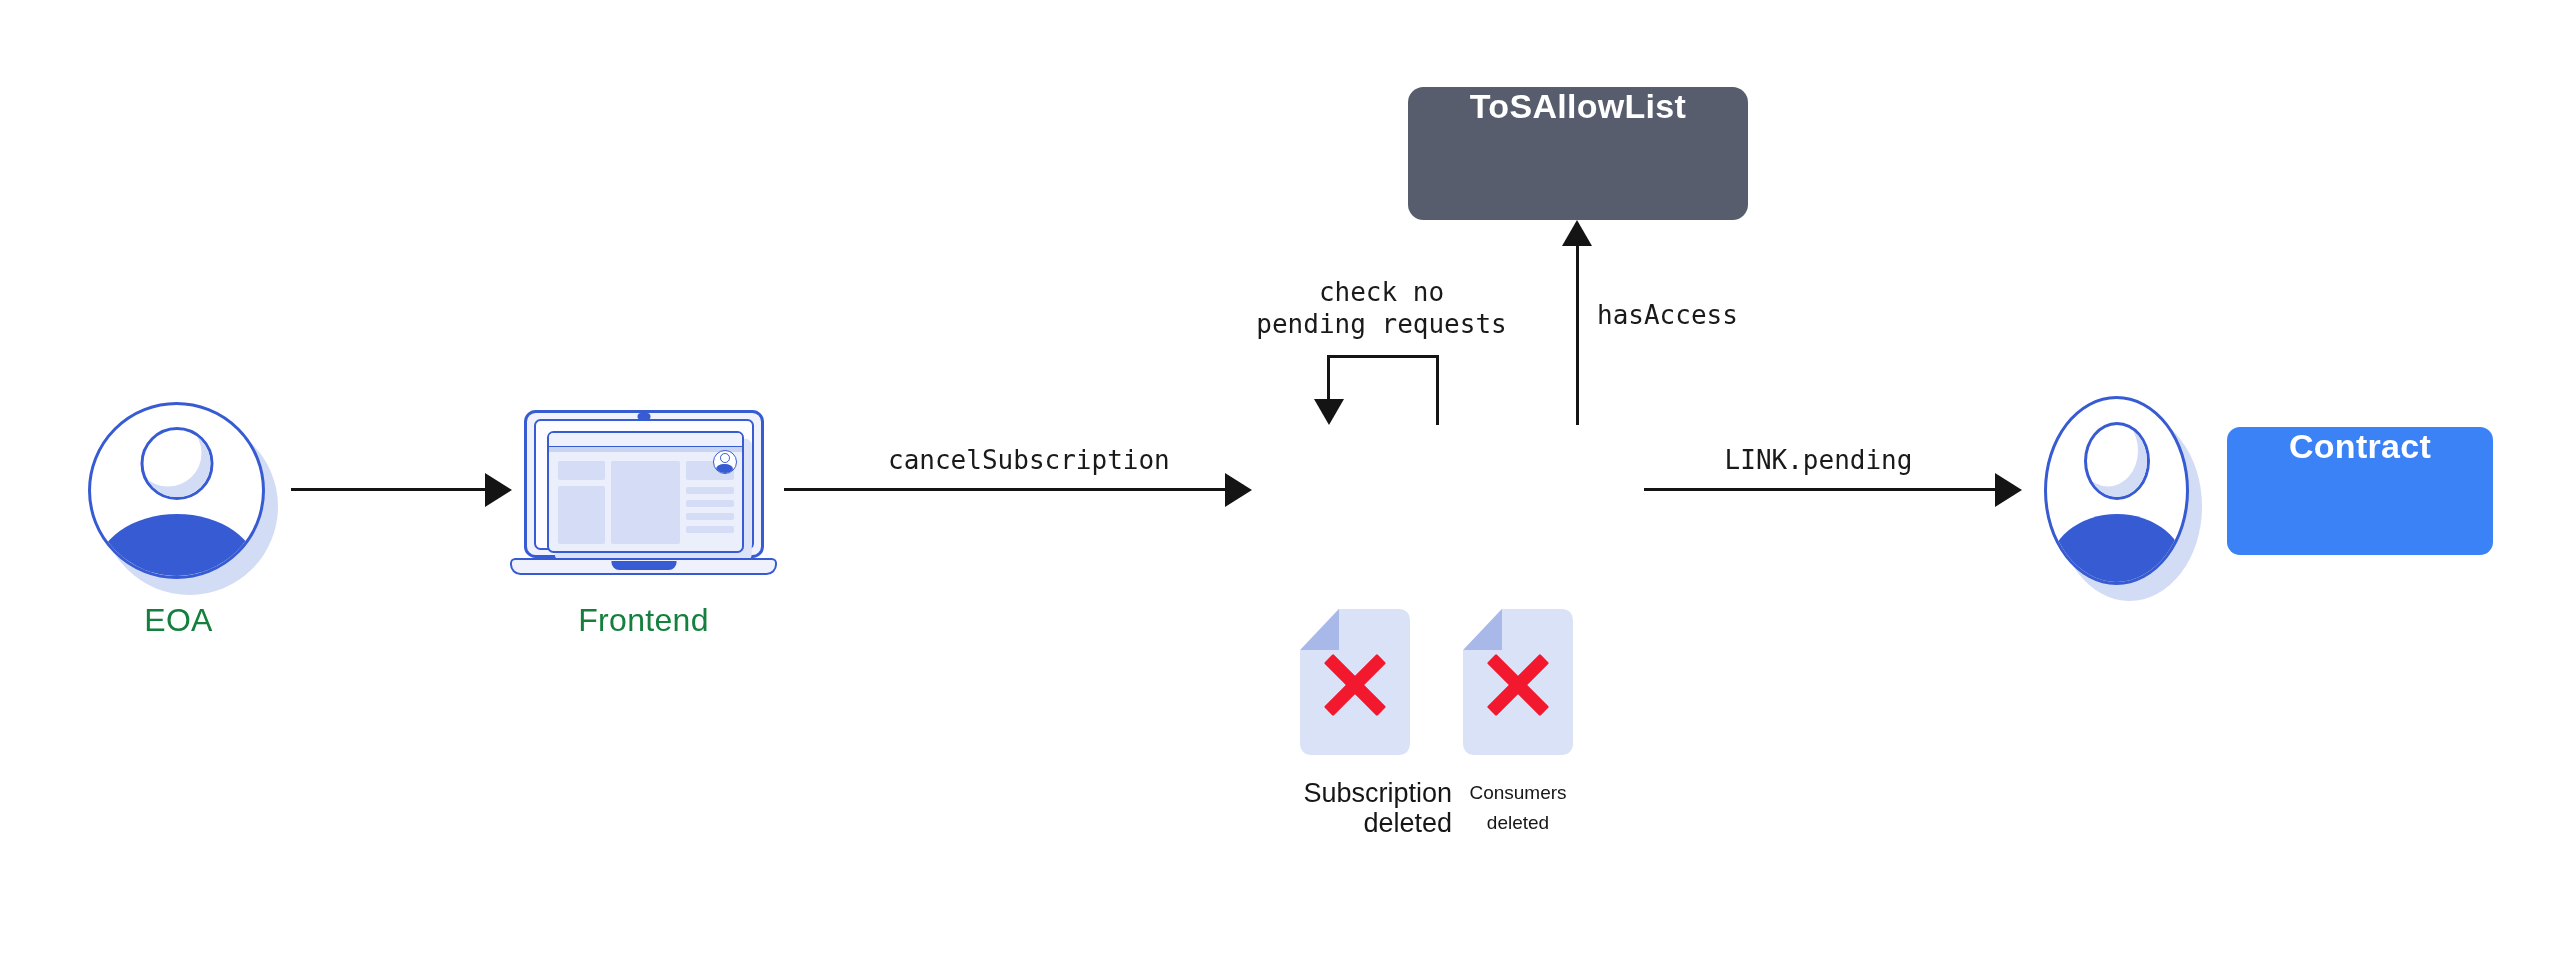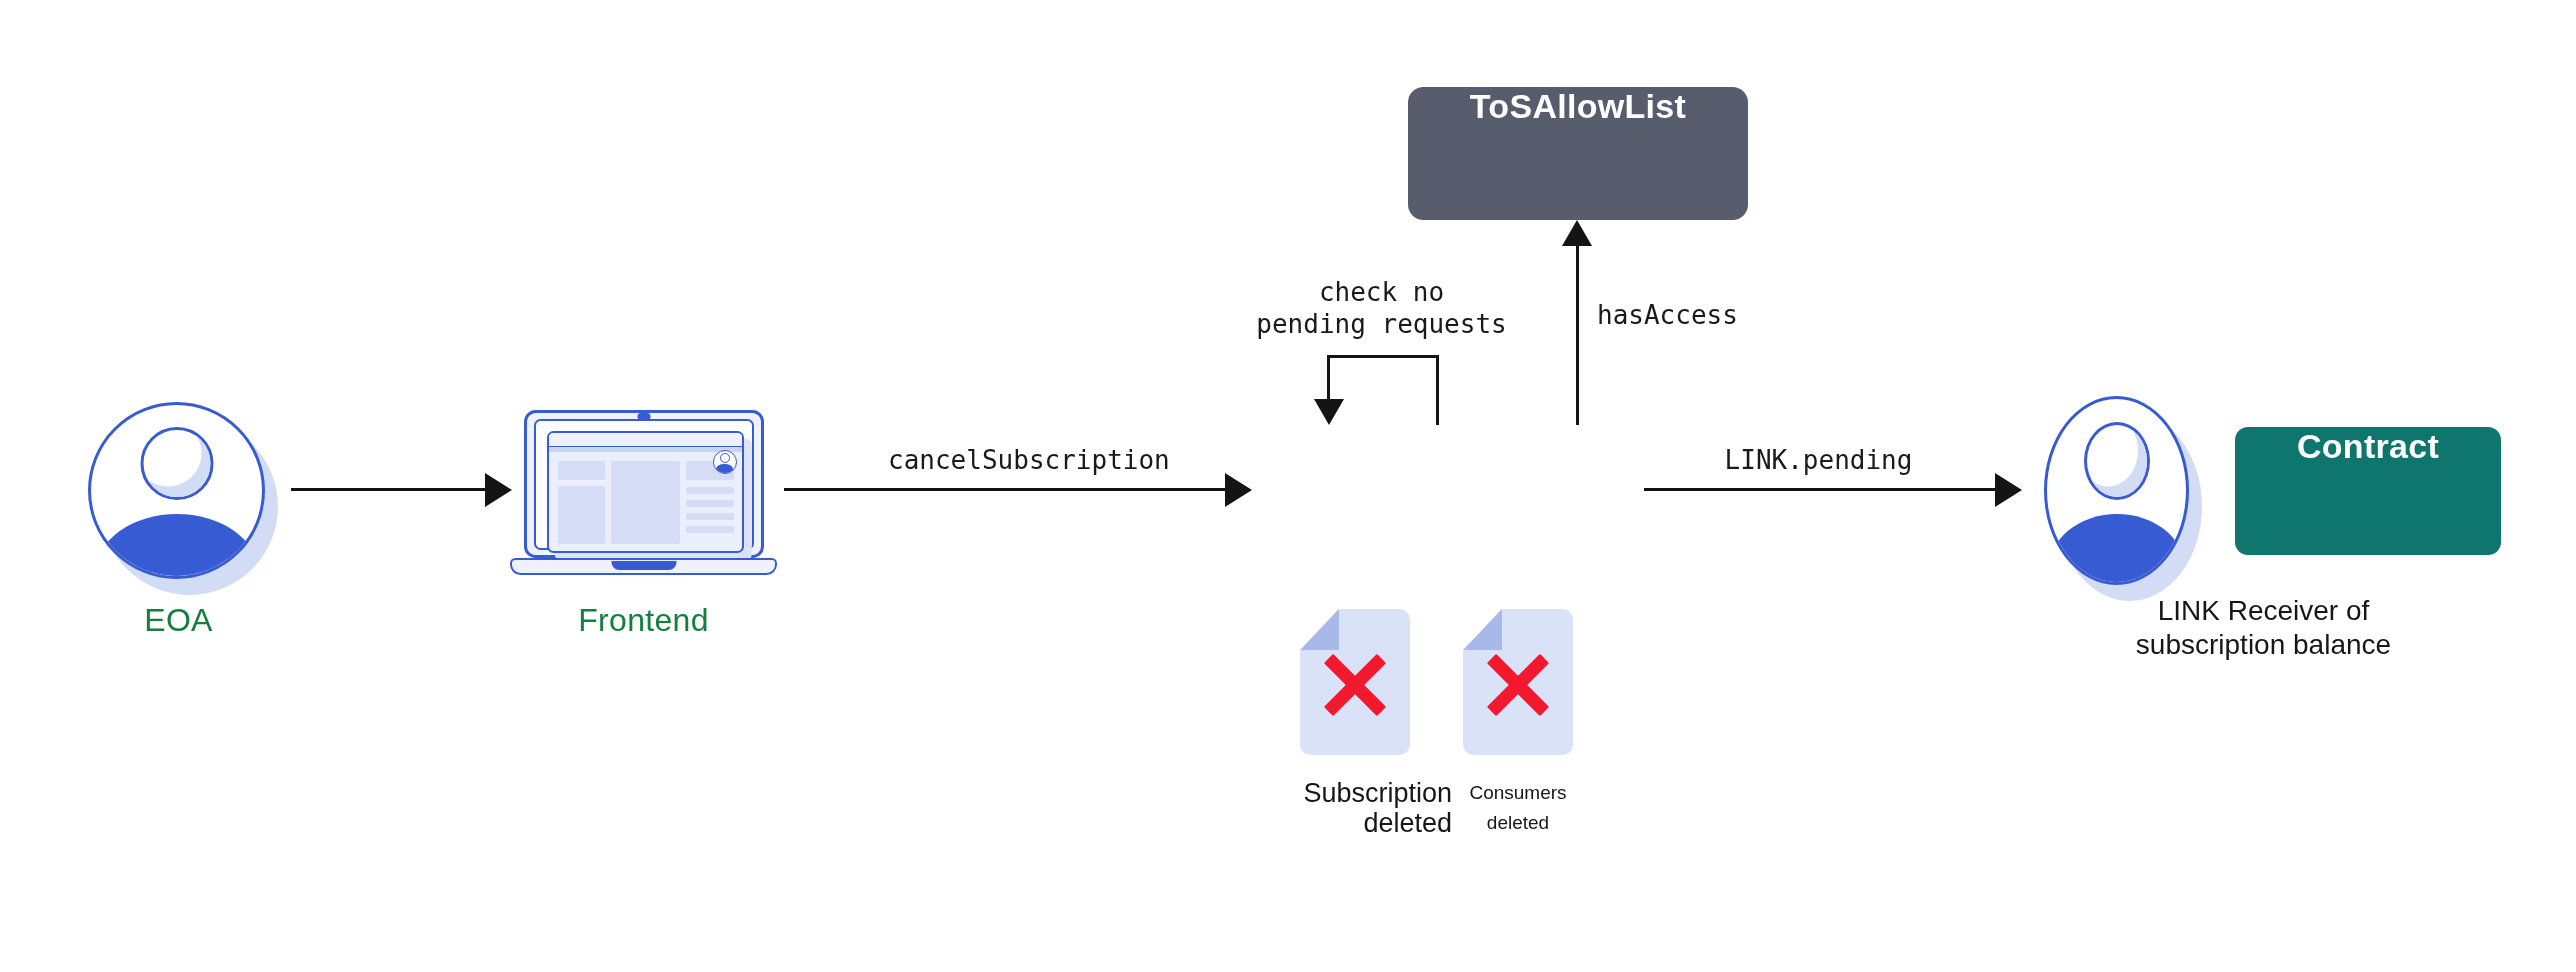--- a/index.html
+++ b/index.html
@@ -67,21 +67,21 @@
     border-radius: 15.5px;
     display: flex;
     align-items: flex-start;
     justify-content: center;
     color: #ffffff;
     font-size: 34px;
     font-weight: bold;
     letter-spacing: 0.3px;
   }
   .box.slate { background: #575d6c; }
-  .box.navy  { background: #0f766e; margin-left: 8px; }
+  .box.navy  { background: #3b82f6; }
 
   
   .avatar { position: absolute; }
   .avatar .av-shadow {
     position: absolute; left: 13px; top: 15.5px; right: -13px; bottom: -15.5px;
     background: #d3dcf5; border-radius: 50%;
   }
   .avatar .av-body {
     position: absolute; inset: 0;
     background: #ffffff; border: 3.9px solid #375bd2; border-radius: 50%;
@@ -240,24 +240,20 @@
   <div class="avatar" style="left:2044px; top:396px; width:145px; height:189px;">
     <div class="av-shadow"></div>
     <div class="av-body">
       <div class="av-head" style="width:60px; height:72px; top:23px;"></div>
       <div class="av-shoulders" style="width:136px; height:110px; top:115px;"></div>
     </div>
   </div>
   <div class="box navy" style="left:2227px; top:427px; width:266px; height:128px; border-radius:13px;">
     <span>Contract</span>
   </div>
-  <div class="caption" style="left:2102px; top:594px; width:323px;">
-    <span>LINK Receiver of</span>
-    <span>subscription balance</span>
-  </div>
 
   <div class="doc" style="left:1300px; top:609px;">
     <div class="doc-fold"></div>
     <div class="doc-x">
       <i class="a"></i>
       <i class="b"></i>
     </div>
   </div>
   <div class="caption" style="left:1258px; top:778px; width:194px; line-height:30px; font-size:27px;text-align:right;">
     <span>Subscription</span>

